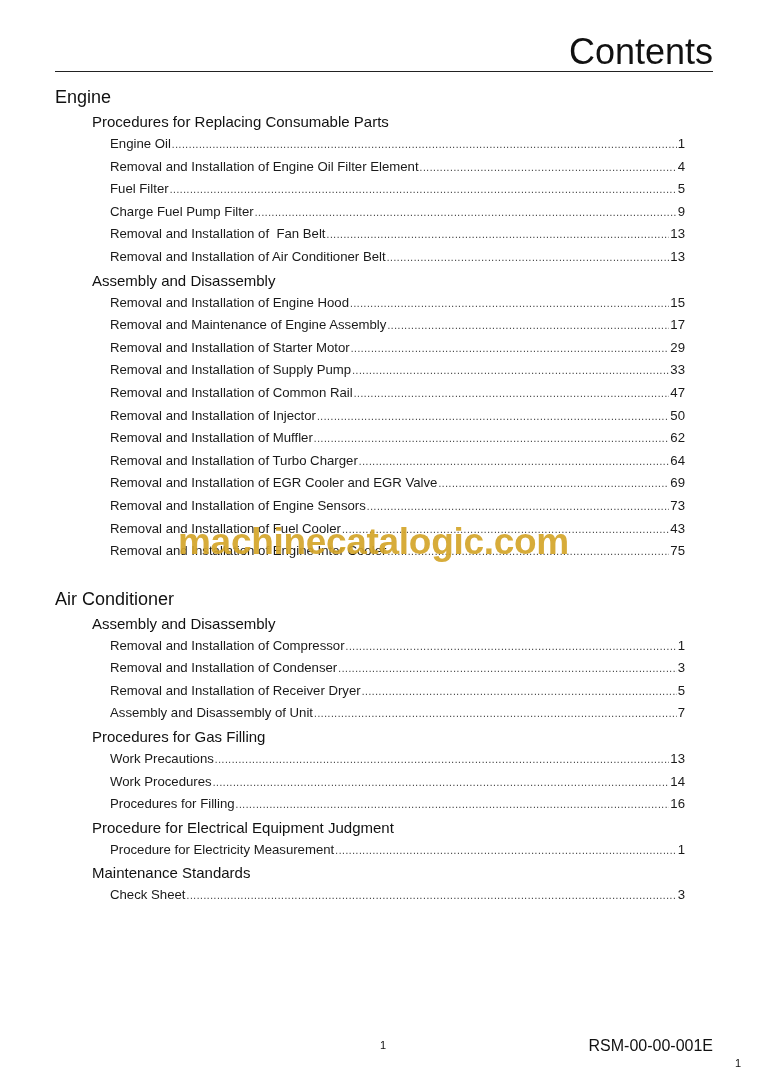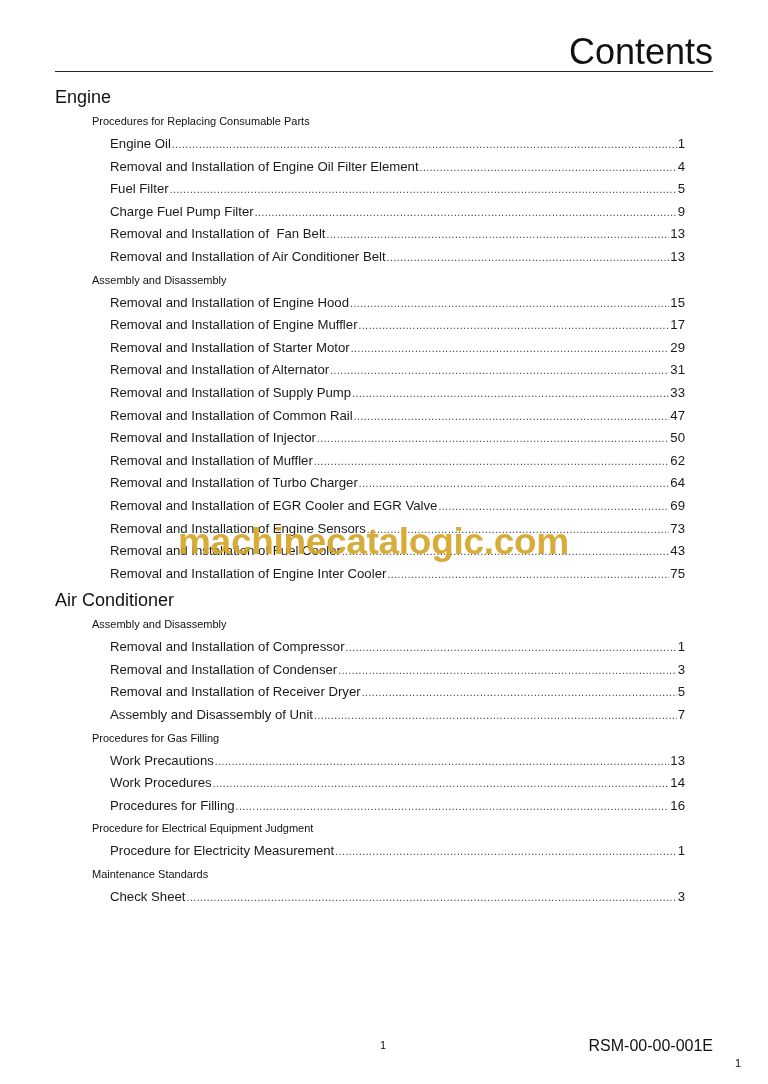--- a/index.html
+++ b/index.html
@@ -2,22 +2,22 @@
 <html><head>
 <meta charset="utf-8">
 <style>
   html, body { margin:0; padding:0; background:#ffffff; }
   body { width:768px; height:1084px; position:relative; overflow:hidden;
          font-family:"Liberation Sans", sans-serif; color:#1a1a1a; }
   .title { position:absolute; right:55px; top:37px; font-size:36px; line-height:30px; color:#111; }
   .rule { position:absolute; left:55px; right:55px; top:71px; height:0; border-top:1.3px solid #222; }
   .toc { position:absolute; left:55px; top:84px; width:658px; }
   .sec { font-size:18px; line-height:26px; height:26px; margin-top:0; color:#111; }
-  .sec.gap { margin-top:2px; }
-  .sub { font-size:11px; line-height:23px; height:23px; padding-left:37px; color:#111; }
+  .sec.gap { margin-top:23px; }
+  .sub { font-size:15px; line-height:23px; height:23px; padding-left:37px; color:#111; }
   .item { display:flex; align-items:baseline; font-size:13.2px; height:22.6px; line-height:22.6px;
           padding-left:55px; width:575px; color:#1a1a1a; white-space:nowrap; }
   .item .t { flex:0 0 auto; }
   .item .dots { flex:1 1 auto; overflow:hidden; margin:0 1px; color:#333; letter-spacing:0.6px; font-size:10px; }
   .item .dots::before { content:"................................................................................................................................................................................................................................................"; }
   .item .p { flex:0 0 auto; }
   .watermark { position:absolute; left:178px; top:521px; font-size:37px; font-weight:bold;
                color:#d4a52a; opacity:0.92; letter-spacing:-0.3px; }
   .foot-page { position:absolute; left:380px; top:1039px; font-size:11px; color:#111; }
   .foot-code { position:absolute; right:55px; top:1037px; font-size:16px; color:#111; }
@@ -64,33 +64,28 @@
       <span class="p">13</span>
     </div>
 
   <div class="sub">Assembly and Disassembly</div>
   <div class="item">
       <span class="t">Removal and Installation of Engine Hood</span>
       <span class="dots"></span>
       <span class="p">15</span>
     </div>
   <div class="item">
-      <span class="t">Removal and Installation of Engine Muffler</span>
+      <span class="t">Removal and Maintenance of Engine Assembly</span>
       <span class="dots"></span>
       <span class="p">17</span>
     </div>
   <div class="item">
       <span class="t">Removal and Installation of Starter Motor</span>
       <span class="dots"></span>
       <span class="p">29</span>
-    </div>
-  <div class="item">
-      <span class="t">Removal and Installation of Alternator</span>
-      <span class="dots"></span>
-      <span class="p">31</span>
     </div>
   <div class="item">
       <span class="t">Removal and Installation of Supply Pump</span>
       <span class="dots"></span>
       <span class="p">33</span>
     </div>
   <div class="item">
       <span class="t">Removal and Installation of Common Rail</span>
       <span class="dots"></span>
       <span class="p">47</span>

